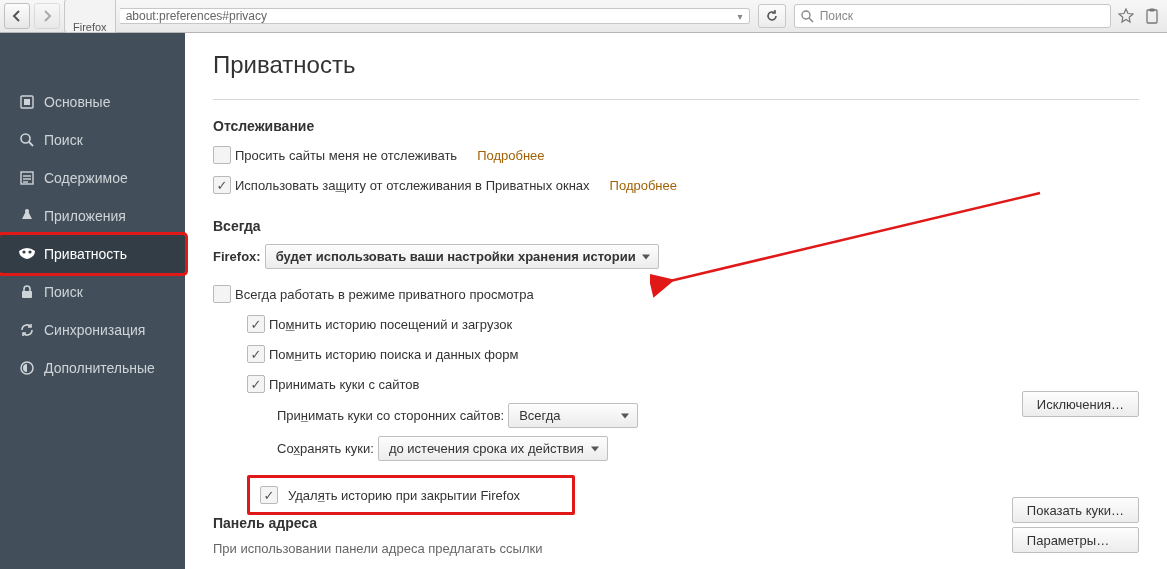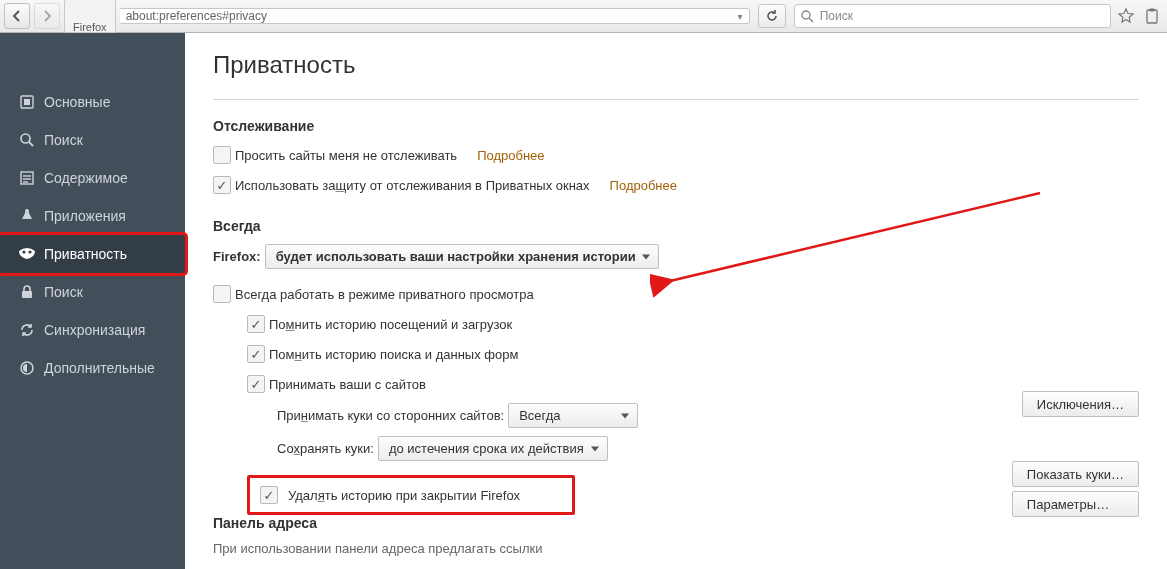--- a/index.html
+++ b/index.html
@@ -206,21 +206,21 @@
     <div class="row indent1">
       <span class="checkbox checked"></span>
       <span>По<span class="under">м</span>нить историю посещений и загрузок</span>
     </div>
     <div class="row indent1">
       <span class="checkbox checked"></span>
       <span>Пом<span class="under">н</span>ить историю поиска и данных форм</span>
     </div>
     <div class="row indent1">
       <span class="checkbox checked"></span>
-      <span>Принимать ваши с сайтов</span>
+      <span>Принимать куки с сайтов</span>
     </div>
     <div class="row indent2">
       <span>При<span class="under">н</span>имать куки со сторонних сайтов:</span>
       <span class="select" style="min-width:130px;">
         <span>Всегда</span>
       </span>
     </div>
     <div class="row indent2">
       <span>Со<span class="under">х</span>ранять куки:</span>
       <span class="select" style="min-width:230px;">
@@ -232,21 +232,21 @@
       <span class="checkbox checked"></span>
       <span>Удал<span class="under">я</span>ть историю при закрытии Firefox</span>
     </div>
 
     
     <div class="right-buttons" style="top:358px;">
       <span class="btn">
           <span>Исключения…</span>
         </span>
     </div>
-    <div class="right-buttons" style="top:428px;">
+    <div class="right-buttons" style="top:464px;">
       <span class="btn">
           <span>Показать куки…</span>
         </span>
       <span class="btn">
           <span>Параметры…</span>
         </span>
     </div>
 
     <div class="section-title" style="">Панель адреса</div>
     <div style="color:#666;">При использовании панели адреса предлагать ссылки</div>

